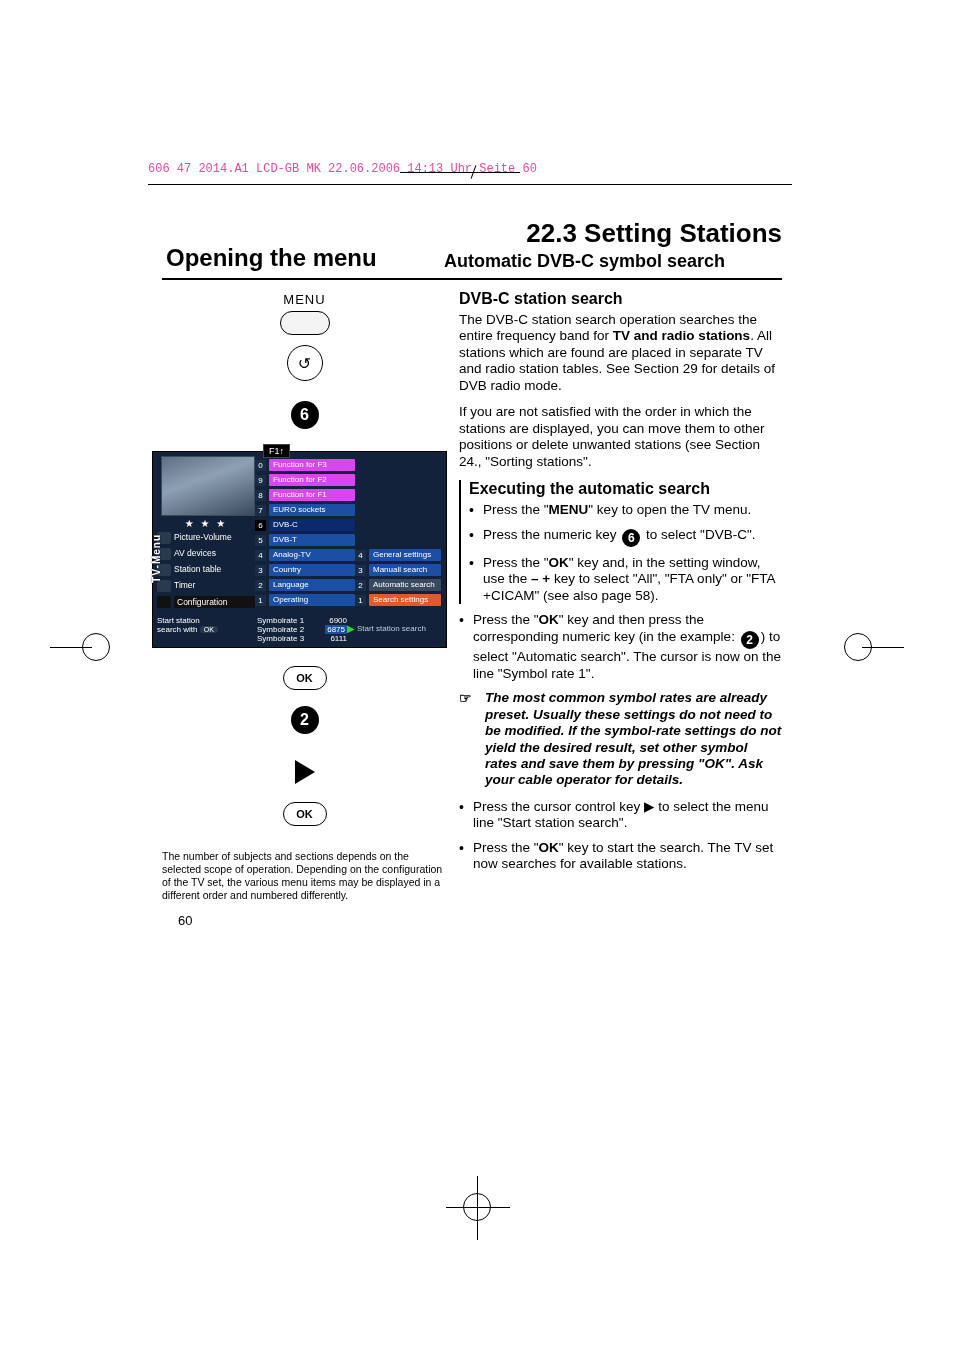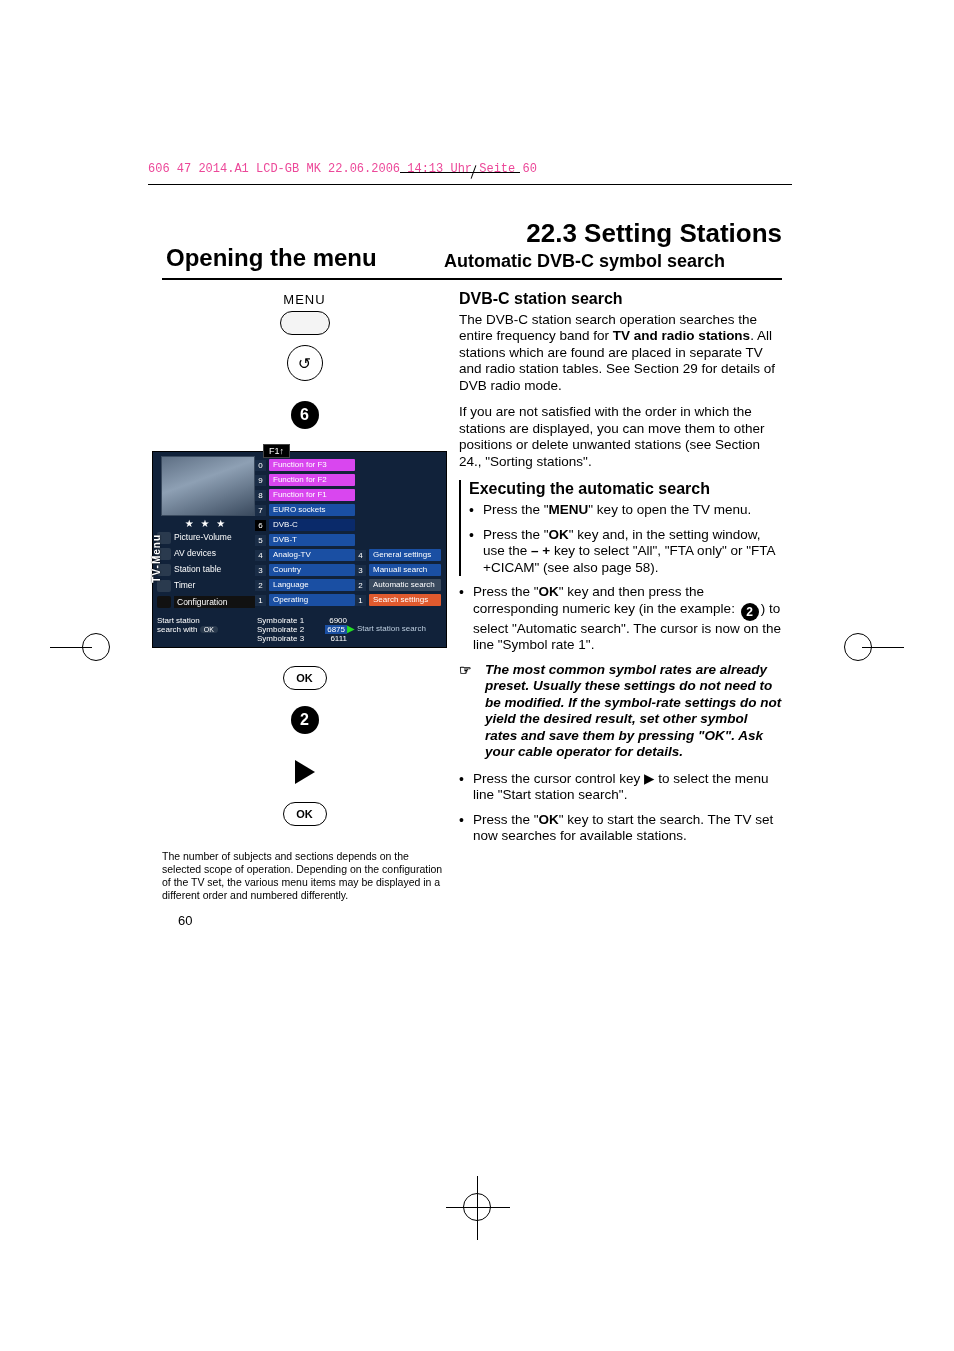--- a/index.html
+++ b/index.html
@@ -419,20 +419,21 @@
       <h3>DVB-C station search</h3>
       <p>
         <span>The DVB-C station search operation searches the entire frequency band for </span><span class="bold">TV and radio stations</span><span>. All stations which are found are placed in separate TV and radio station tables. See Section 29 for details of DVB radio mode.</span>
       </p>
       <p>If you are not satisfied with the order in which the stations are displayed, you can move them to other positions or delete unwanted stations (see Section 24., "Sorting stations".</p>
 
       <div class="exec-block">
         <h3>Executing the automatic search</h3>
         <ul class="bullets">
           <li><span>Press the "</span><span class="bold">MENU</span><span>" key to open the TV menu.</span></li>
+          <li><span>Press the numeric key </span><span class="num-circle inline">6</span><span> to select "DVB-C".</span></li>
           <li><span>Press the "</span><span class="bold">OK</span><span>" key and, in the setting window, use the </span><span class="bold">– +</span><span> key to select "All", "FTA only" or "FTA +CICAM" (see also page 58).</span></li>
         </ul>
       </div>
 
       <ul class="bullets">
         <li><span>Press the "</span><span class="bold">OK</span><span>" key and then press the corresponding numeric key (in the example: </span><span class="num-circle inline">2</span><span>) to select "Automatic search". The cursor is now on the line "Symbol rate 1".</span></li>
       </ul>
 
       <p class="tip">
         <span class="pointer">☞</span>

